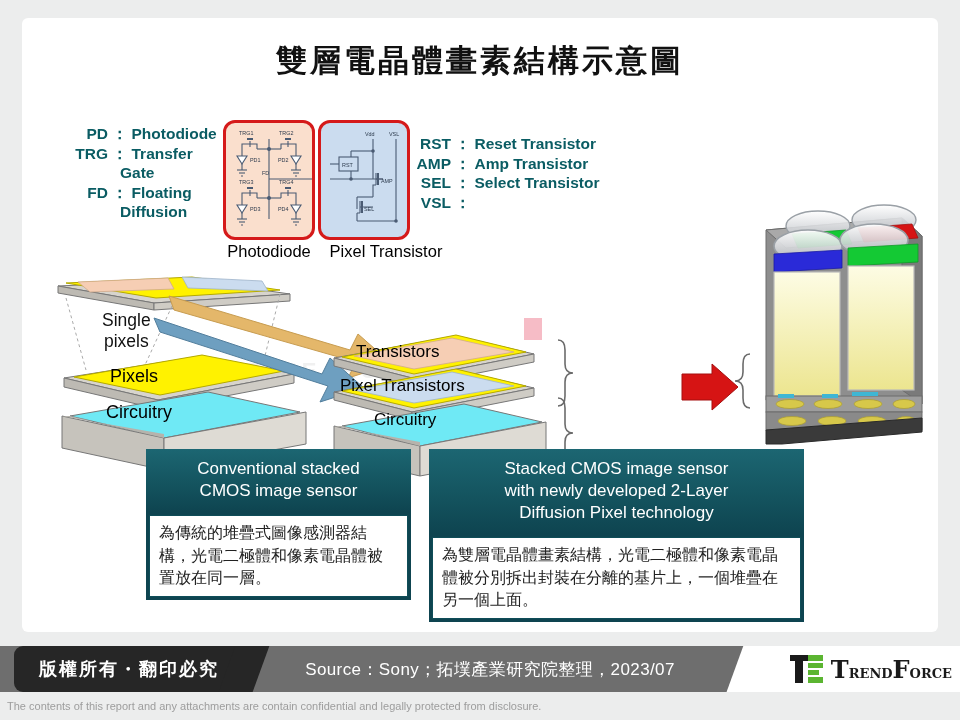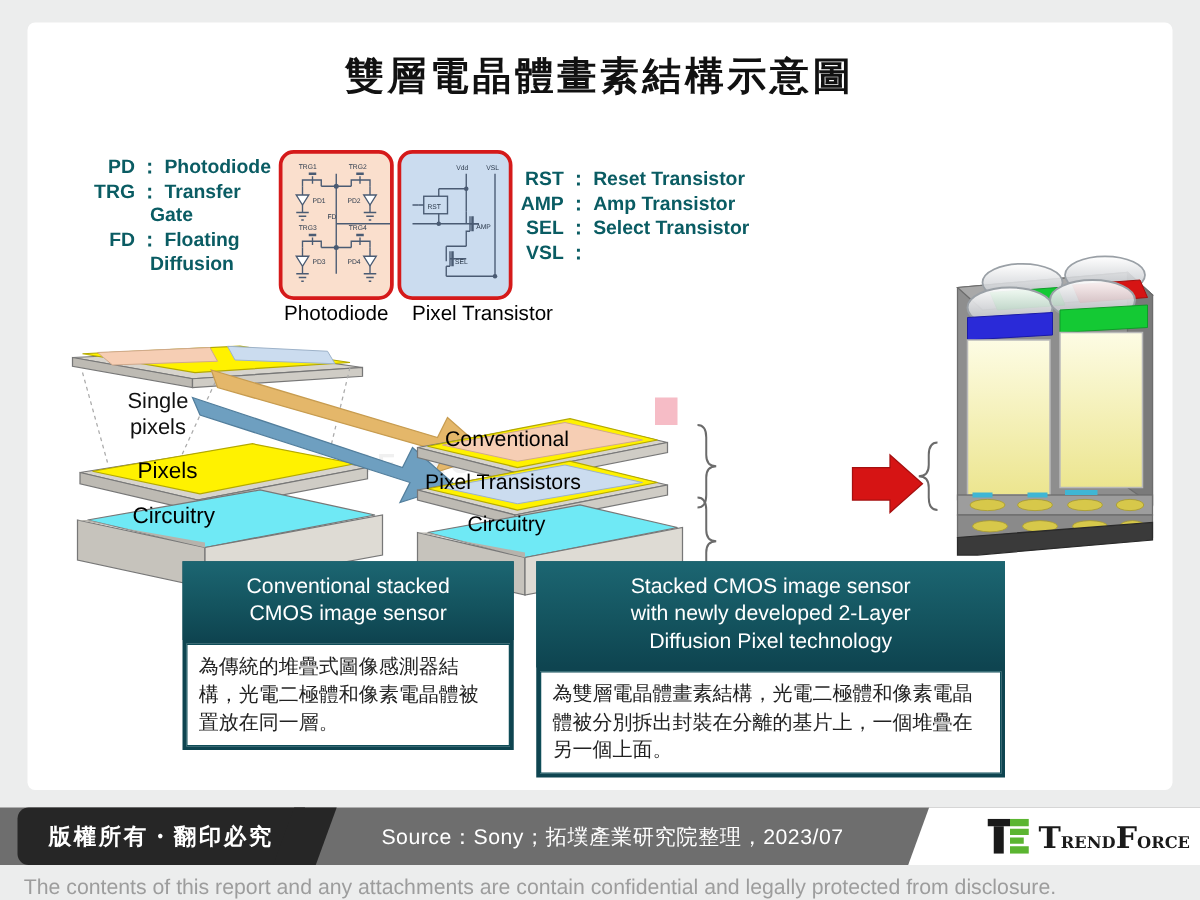--- a/index.html
+++ b/index.html
@@ -111,23 +111,22 @@
     position:absolute;right:8px;top:20px;height:34px;display:flex;
     align-items:center;z-index:4;
   }
   .logo-mark{position:relative;width:34px;height:28px;margin-right:7px;}
   .logo-text{
     font-family:"DejaVu Serif","Liberation Serif",serif;
     font-size:24px;color:#1a1a1a;font-weight:bold;letter-spacing:0px;
   }
   .logo-text .sm{font-size:13px;}
   .disclaimer{
-    position:absolute;left:7px;top:700px;font-size:17px;color:#9d9d9d;
+    position:absolute;left:7px;top:700px;font-size:11px;color:#9d9d9d;
     white-space:nowrap;
-    margin-left:12px;
   }
 </style>
 </head>
 <body>
 
 <div class="slide">
 
   <div class="title">雙層電晶體畫素結構示意圖</div>
 
   <div class="wm2">OGY RESEARCH</div>
@@ -419,21 +418,21 @@
     </svg>
   </div>
 
   <div class="singlepx" style="left:80px;top:292px;">
     <div>Single</div>
     <div>pixels</div>
   </div>
   <div class="plate-lbl" style="left:88px;top:348px;font-size:18px;">Pixels</div>
   <div class="plate-lbl" style="left:84px;top:384px;font-size:18px;">Circuitry</div>
 
-  <div class="plate-lbl" style="left:334px;top:324px;font-size:17px;">Conventional</div>
+  <div class="plate-lbl" style="left:334px;top:324px;font-size:17px;">Transistors</div>
   <div class="plate-lbl" style="left:318px;top:358px;font-size:17px;">Pixel Transistors</div>
   <div class="plate-lbl" style="left:352px;top:392px;font-size:17px;">Circuitry</div>
 
   <div class="card" id="card-left">
     <div class="head">
       <div>Conventional stacked</div>
       <div>CMOS image sensor</div>
     </div>
     <div class="body">為傳統的堆疊式圖像感測器結構，光電二極體和像素電晶體被置放在同一層。</div>
   </div>

